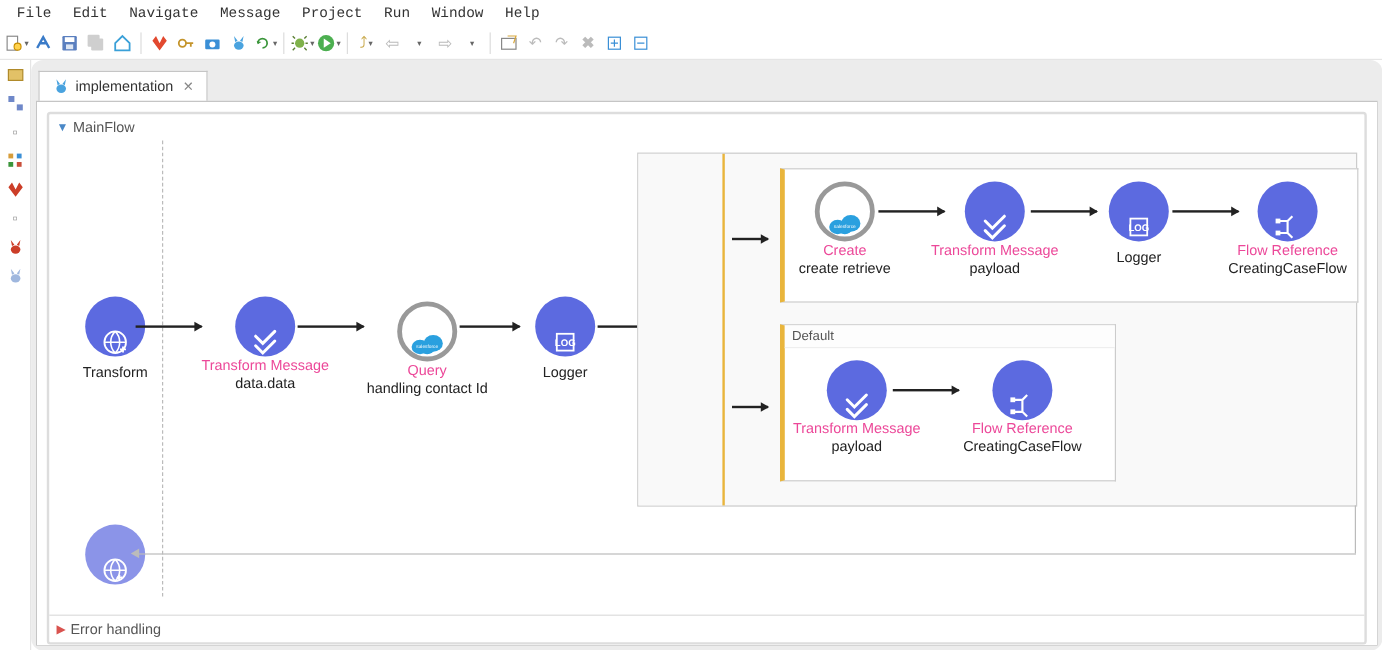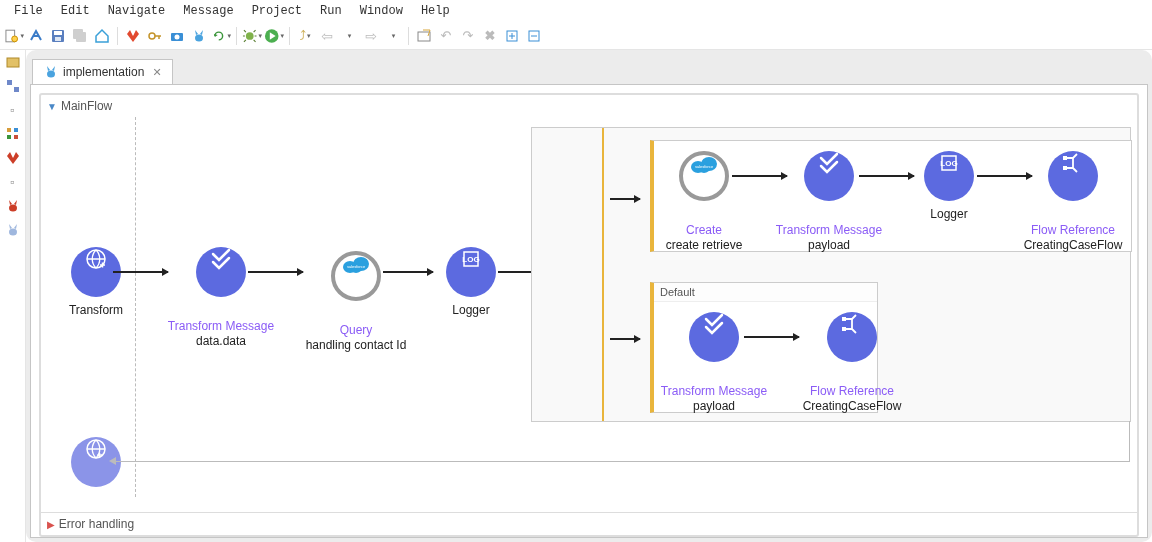--- a/index.html
+++ b/index.html
@@ -31,22 +31,22 @@
 .canvas { flex: 1; background: #fff; border: 1px solid #c5c5c5; overflow: auto; position: relative; }
 .flowbox { border: 2px solid #ddd; border-radius: 3px; margin: 8px; }
 .flowhdr { font-size: 12px; color: #555; padding: 4px 6px; display: flex; align-items: center; gap: 4px; }
 .flowhdr .tri { font-size: 10px; color: #4a88c7; }
 .flowbody { position: relative; height: 395px; }
 .errhdr { font-size: 12px; color: #555; padding: 4px 6px; border-top: 1px solid #ddd; display: flex; align-items: center; gap: 4px; }
 .errhdr .tri { font-size: 10px; color: #d9534f; }
 
 
 .node { position: absolute; width: 100px; text-align: center; }
-.node .circle { width: 50px; height: 50px; border-radius: 50%; margin: 0 auto; display: flex; align-items: flex-start; justify-content: center; }
-.node .lbl1 { font-size: 12px; color: #8b5cf6; margin-top: 22px; }
+.node .circle { width: 50px; height: 50px; border-radius: 50%; margin: 0 auto; display: flex; align-items: flex-end; justify-content: center; }
+.node .lbl1 { font-size: 12px; color: #ec4899; margin-top: 0; }
 .node .lbl2 { font-size: 12px; color: #222; margin-top: 1px; }
 .node .lblsolo { font-size: 12px; color: #222; font-weight: 500; margin-top: 6px; }
 
 .c-blue { background: #5c6ae0; }
 .c-blue-light { background: #8b94e8; }
 .c-white { background: #fff; border: 4px solid #999; }
 .c-yellow { background: #e9b53c; }
 
 
 .choice-box { position: absolute; border: 1px solid #ccc; background: #f9f9f9; }
@@ -378,21 +378,21 @@
                         <rect x="2" y="5" width="4" height="4" fill="#fff"></rect>
                         <rect x="2" y="15" width="4" height="4" fill="#fff"></rect>
                       </svg>
                     </div>
                   <div class="lbl1">Flow Reference</div>
                   <div class="lbl2">CreatingCaseFlow</div>
                 </div>
               </div>
             </div>
 
-            <div class="route-box" style="position:absolute; left:110px; top:146px; width:228px">
+            <div class="route-box" style="position:absolute; left:110px; top:134px; width:280px">
               <div class="route-hdr">Default</div>
               <div class="route-body">
                 <div class="node" style="left:0px; top:10px; width:120px">
                   <div class="circle c-blue">
                       <svg class="icon24" viewBox="0 0 24 24">
                         <path d="M4 8 L10 14 L20 4 M4 16 L10 22 L20 12" stroke="#fff" stroke-width="2.5" fill="none" stroke-linecap="round" transform="translate(0,-1)"></path>
                       </svg>
                     </div>
                   <div class="lbl1">Transform Message</div>
                   <div class="lbl2">payload</div>

